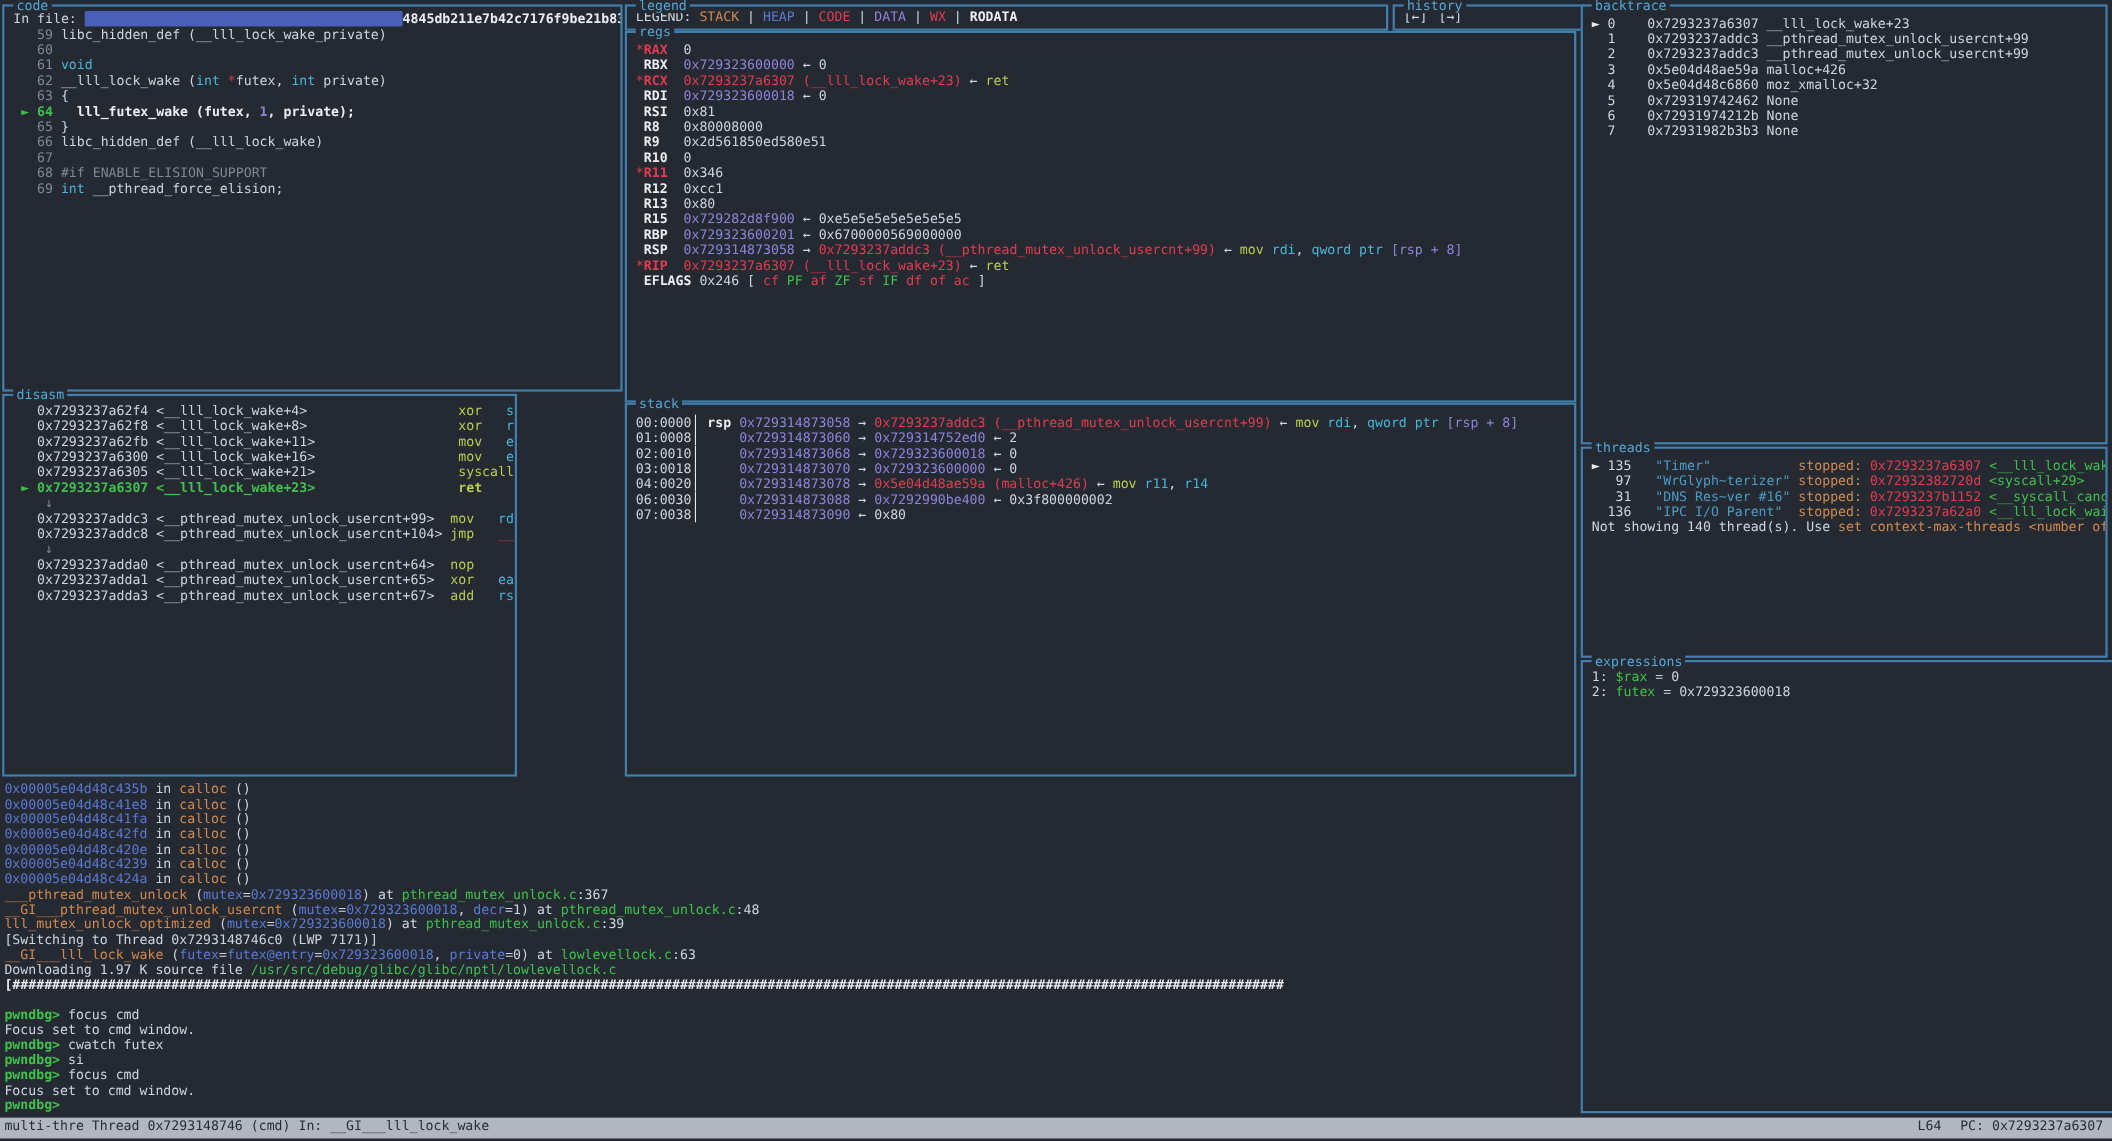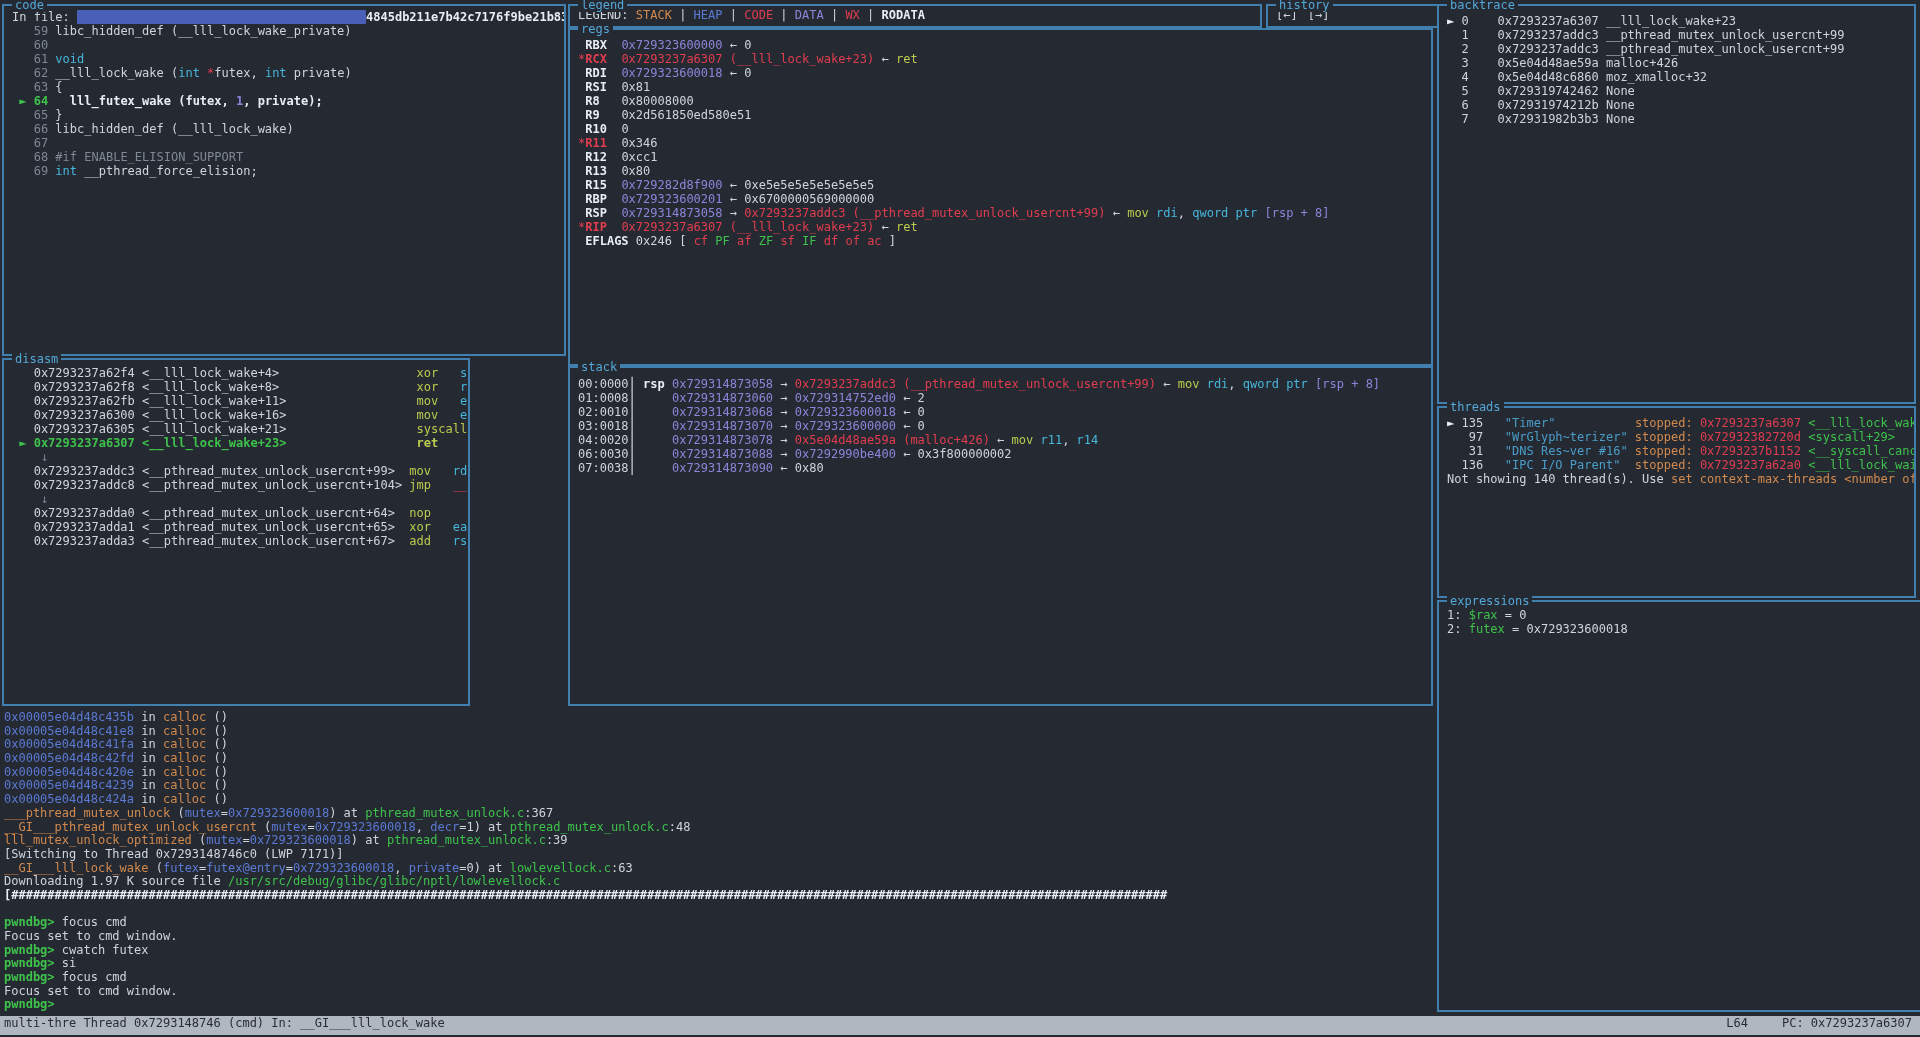--- a/index.html
+++ b/index.html
@@ -20,21 +20,21 @@
   .sg-nm{color:var(--c-wt);font-weight:bold}
   .sg-gn{color:var(--c-gn)} .sg-gnb{color:var(--c-gn);font-weight:bold}
   .sg-ol{color:var(--c-ol)} .sg-olb{color:var(--c-ol);font-weight:bold}
   .sg-cy{color:var(--c-cy)} .sg-pu{color:var(--c-pu)} .sg-pub{color:var(--c-pu);font-weight:bold}
   .sg-rd{color:var(--c-rd)} .sg-rdb{color:var(--c-rd);font-weight:bold}
   .sg-or{color:var(--c-or)} .sg-bl{color:var(--c-bl)} .sg-te{color:var(--c-te)}
   .sg-redact{background:var(--c-redact);color:var(--c-redact);border-radius:1px}
   .hbtn{color:var(--c-fg);margin-right:10px;cursor:pointer}
   #statusbar{position:absolute;left:0;top:1016px;width:1920px;height:19px;background:var(--c-statusbg);
     color:var(--c-statusfg);display:flex;justify-content:space-between;align-items:flex-start;padding:0 8px 0 4px}
-  #statusbar .sright span{margin-left:34px}
+  #statusbar .sright span{margin-left:17px}
   .console-area{position:absolute;left:4px;top:710px;width:1430px;height:304px;overflow:hidden;white-space:pre}
 </style>
 </head>
 <body>
 
 <div class="panel" style="left:2px;top:4px;width:564px;height:352px">
   <span class="ptitle">code</span>
   <div class="pbody" style="padding-top:4px">
       <div class="tline"><span class="sg-fg">In file: </span><span class="sg-redact">                                        </span><span class="sg-wt">4845db211e7b42c7176f9be21b8301e13e</span></div>
       <div class="tline"><span class="sg-dim">   59 </span><span class="sg-fg">libc_hidden_def (__lll_lock_wake_private)</span></div>
@@ -61,20 +61,21 @@
 <div class="panel" style="left:1266px;top:4px;width:188px;height:24px">
   <span class="ptitle">history</span>
   <div class="pbody" style="padding-top:2px">
     <span class="hbtn">[←]</span><span class="hbtn">[→]</span>
   </div>
 </div>
 
 <div class="panel" style="left:568px;top:28px;width:865px;height:338px">
   <span class="ptitle">regs</span>
   <div class="pbody" style="padding-top:8px">
+      <div class="tline"><span class="sg-rd">*</span><span class="sg-rdb">RAX</span><span class="sg-fg">  </span><span class="sg-fg">0</span></div>
       <div class="tline"><span class="sg-fg"> </span><span class="sg-nm">RBX</span><span class="sg-fg">  </span><span class="sg-pu">0x729323600000</span><span class="sg-fg"> ← 0</span></div>
       <div class="tline"><span class="sg-rd">*</span><span class="sg-rdb">RCX</span><span class="sg-fg">  </span><span class="sg-rd">0x7293237a6307</span><span class="sg-rd"> (__lll_lock_wake+23)</span><span class="sg-fg"> ← </span><span class="sg-ol">ret</span></div>
       <div class="tline"><span class="sg-fg"> </span><span class="sg-nm">RDI</span><span class="sg-fg">  </span><span class="sg-pu">0x729323600018</span><span class="sg-fg"> ← 0</span></div>
       <div class="tline"><span class="sg-fg"> </span><span class="sg-nm">RSI</span><span class="sg-fg">  </span><span class="sg-fg">0x81</span></div>
       <div class="tline"><span class="sg-fg"> </span><span class="sg-nm">R8</span><span class="sg-fg">   </span><span class="sg-fg">0x80008000</span></div>
       <div class="tline"><span class="sg-fg"> </span><span class="sg-nm">R9</span><span class="sg-fg">   </span><span class="sg-fg">0x2d561850ed580e51</span></div>
       <div class="tline"><span class="sg-fg"> </span><span class="sg-nm">R10</span><span class="sg-fg">  </span><span class="sg-fg">0</span></div>
       <div class="tline"><span class="sg-rd">*</span><span class="sg-rdb">R11</span><span class="sg-fg">  </span><span class="sg-fg">0x346</span></div>
       <div class="tline"><span class="sg-fg"> </span><span class="sg-nm">R12</span><span class="sg-fg">  </span><span class="sg-fg">0xcc1</span></div>
       <div class="tline"><span class="sg-fg"> </span><span class="sg-nm">R13</span><span class="sg-fg">  </span><span class="sg-fg">0x80</span></div>

